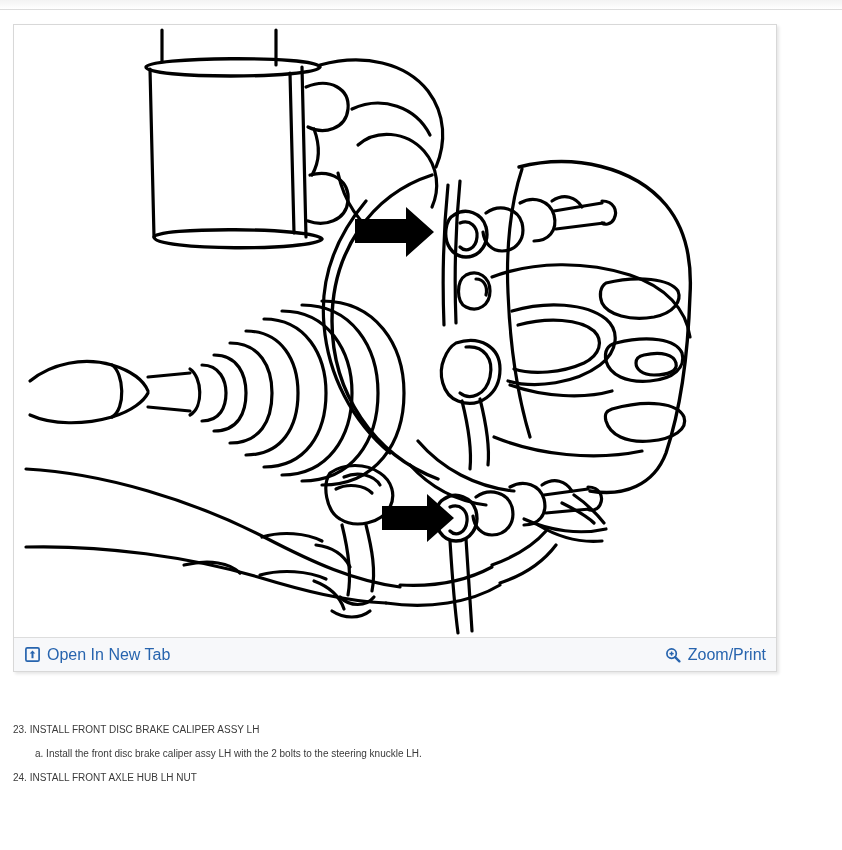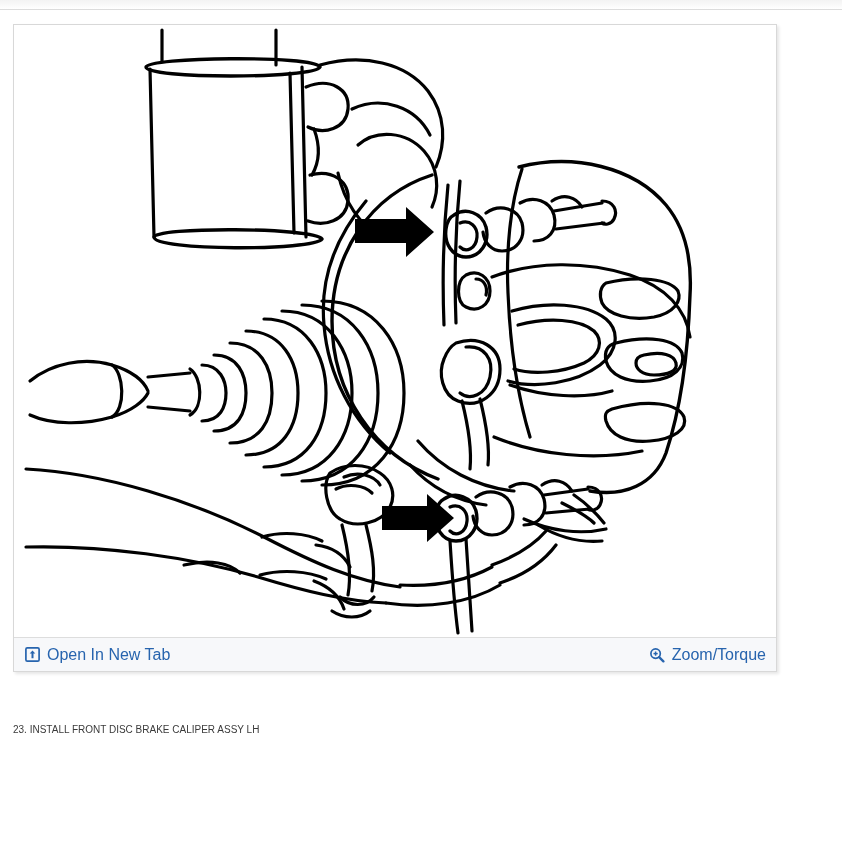--- a/index.html
+++ b/index.html
@@ -272,26 +272,28 @@
 
     <span class="tool-link">
       <span class="glyph">
         <svg width="16" height="16" viewBox="0 0 16 16" xmlns="http://www.w3.org/2000/svg">
           <circle cx="6.6" cy="6.6" r="4.7" fill="none" stroke="#2764ae" stroke-width="1.7"></circle>
           <line x1="4.5" y1="6.6" x2="8.7" y2="6.6" stroke="#2764ae" stroke-width="1.5"></line>
           <line x1="6.6" y1="4.5" x2="6.6" y2="8.7" stroke="#2764ae" stroke-width="1.5"></line>
           <line x1="10.1" y1="10.1" x2="14.4" y2="14.4" stroke="#2764ae" stroke-width="2.3" stroke-linecap="round"></line>
         </svg>
       </span>
-      <span>Zoom/Torque</span>
+      <span>Zoom/Print</span>
     </span>
 
   </div>
 </div>
 
 <div class="instructions">
 
   <div class="step-line">23. INSTALL FRONT DISC BRAKE CALIPER ASSY LH</div>
 
-
-
+  <div class="substep-line">a. Install the front disc brake caliper assy LH with the 2 bolts to the steering knuckle LH.</div>
+
+
+  <div class="step-line">24. INSTALL FRONT AXLE HUB LH NUT</div>
 
 </div>
 
 </body></html>

